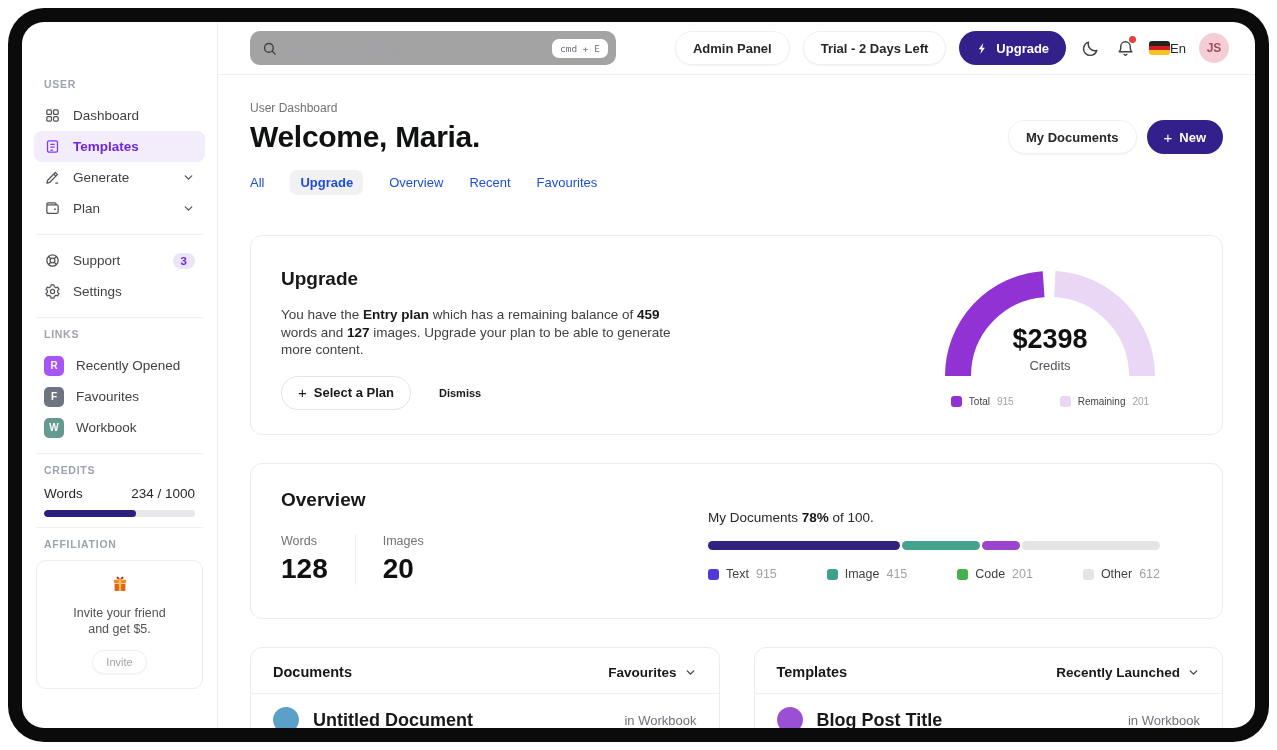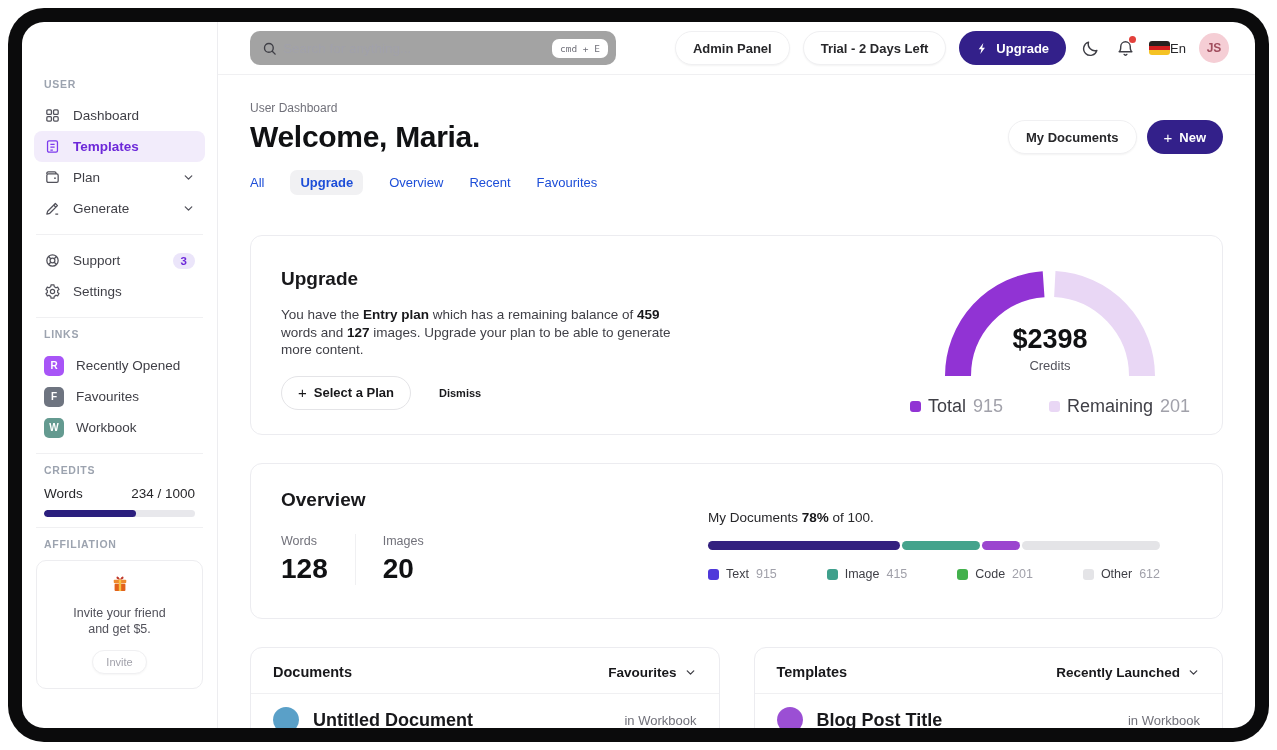--- a/index.html
+++ b/index.html
@@ -99,21 +99,21 @@
                  background: #fff; font-size: 13px; font-weight: 700; color: #18181b;
                  display: flex; align-items: center; gap: 7px; padding: 0 16px; cursor: pointer; }
   .dismiss { font-size: 11px; font-weight: 700; color: #18181b; cursor: pointer;
              background: none; border: 0; font-family: inherit; }
   .gauge-wrap { margin-left: auto; margin-right: 24px; width: 236px; position: relative;
                 margin-top: 2px; }
   .gauge-text { position: absolute; top: 60px; left: 0; right: 0; text-align: center; }
   .gauge-value { font-size: 27px; font-weight: 800; color: #101113; }
   .gauge-label { font-size: 13px; color: #52525b; margin-top: 3px; }
   .gauge-legend { display: flex; justify-content: center; gap: 46px; margin-top: 10px;
-                  font-size: 18px; }
+                  font-size: 10px; }
   .legend-item { display: flex; align-items: center; gap: 7px; white-space: nowrap; }
   .legend-sq { width: 11px; height: 11px; border-radius: 3px; flex: none; }
   .legend-label { color: #3f3f46; }
   .legend-value { color: #a1a1aa; }
 
   
   .overview-card { margin-top: 28px; height: 156px; padding: 25px 30px; display: flex; }
   .ov-title { font-size: 19px; font-weight: 800; color: #18181b; }
   .stats { display: flex; margin-top: 23px; }
   .stat { padding-right: 27px; }
@@ -166,39 +166,39 @@
             <rect x="5" y="4" width="14" height="16" rx="2"></rect>
             <line x1="9" y1="9" x2="15" y2="9"></line>
             <line x1="9" y1="13" x2="15" y2="13"></line>
             <line x1="9" y1="17" x2="12.5" y2="17"></line>
           </svg>
       <span>Templates</span>
     </div>
 
     <div class="nav-item">
       <svg viewBox="0 0 24 24" fill="none" stroke="currentColor" stroke-width="1.8">
-            <path d="M17 7V6a2 2 0 0 0-2-2H6a2 2 0 0 0-2 2v1"></path>
-            <rect x="4" y="7" width="16" height="12" rx="2"></rect>
-            <circle cx="15.5" cy="13" r="1.2" fill="currentColor" stroke="none"></circle>
-          </svg>
-      <span>Plan</span>
+            <path d="M4 20l1.2-4.2L16 5l3 3L8.2 18.8 4 20z" stroke-linejoin="round"></path>
+            <path d="M13.8 7.2l3 3"></path>
+            <path d="M16 20h4"></path>
+          </svg>
+      <span>Generate</span>
       <span class="chev">
             <svg viewBox="0 0 24 24" fill="none" stroke="currentColor" stroke-width="2.4">
               <path d="M6 9l6 6 6-6" stroke-linecap="round" stroke-linejoin="round"></path>
             </svg>
           </span>
     </div>
 
     <div class="nav-item">
       <svg viewBox="0 0 24 24" fill="none" stroke="currentColor" stroke-width="1.8">
-            <path d="M4 20l1.2-4.2L16 5l3 3L8.2 18.8 4 20z" stroke-linejoin="round"></path>
-            <path d="M13.8 7.2l3 3"></path>
-            <path d="M16 20h4"></path>
-          </svg>
-      <span>Generate</span>
+            <path d="M17 7V6a2 2 0 0 0-2-2H6a2 2 0 0 0-2 2v1"></path>
+            <rect x="4" y="7" width="16" height="12" rx="2"></rect>
+            <circle cx="15.5" cy="13" r="1.2" fill="currentColor" stroke="none"></circle>
+          </svg>
+      <span>Plan</span>
       <span class="chev">
             <svg viewBox="0 0 24 24" fill="none" stroke="currentColor" stroke-width="2.4">
               <path d="M6 9l6 6 6-6" stroke-linecap="round" stroke-linejoin="round"></path>
             </svg>
           </span>
     </div>
 
     <div class="divider"></div>
 
     <div class="nav-item">

